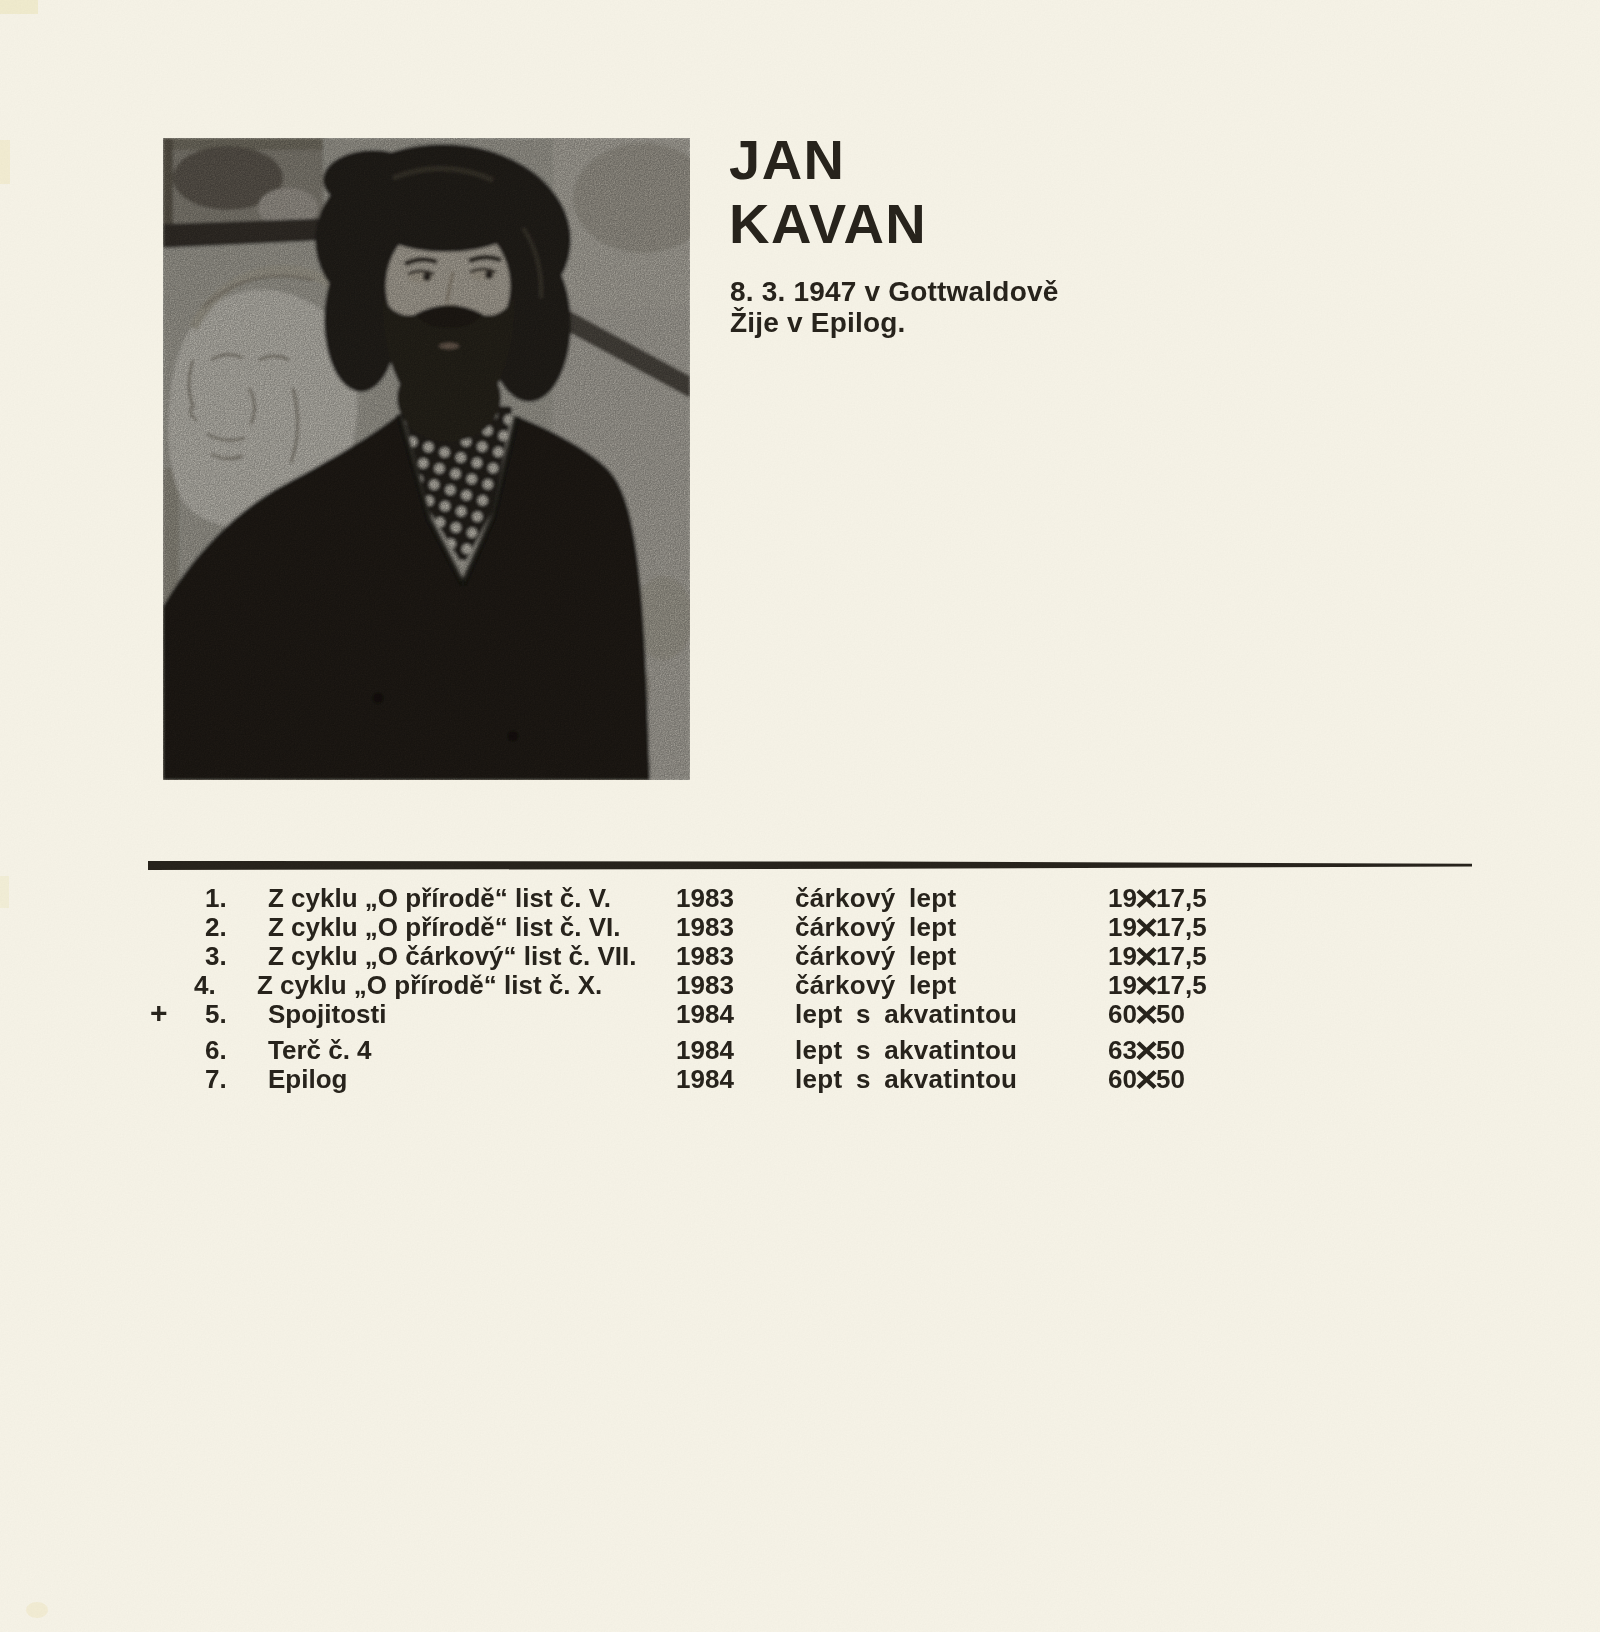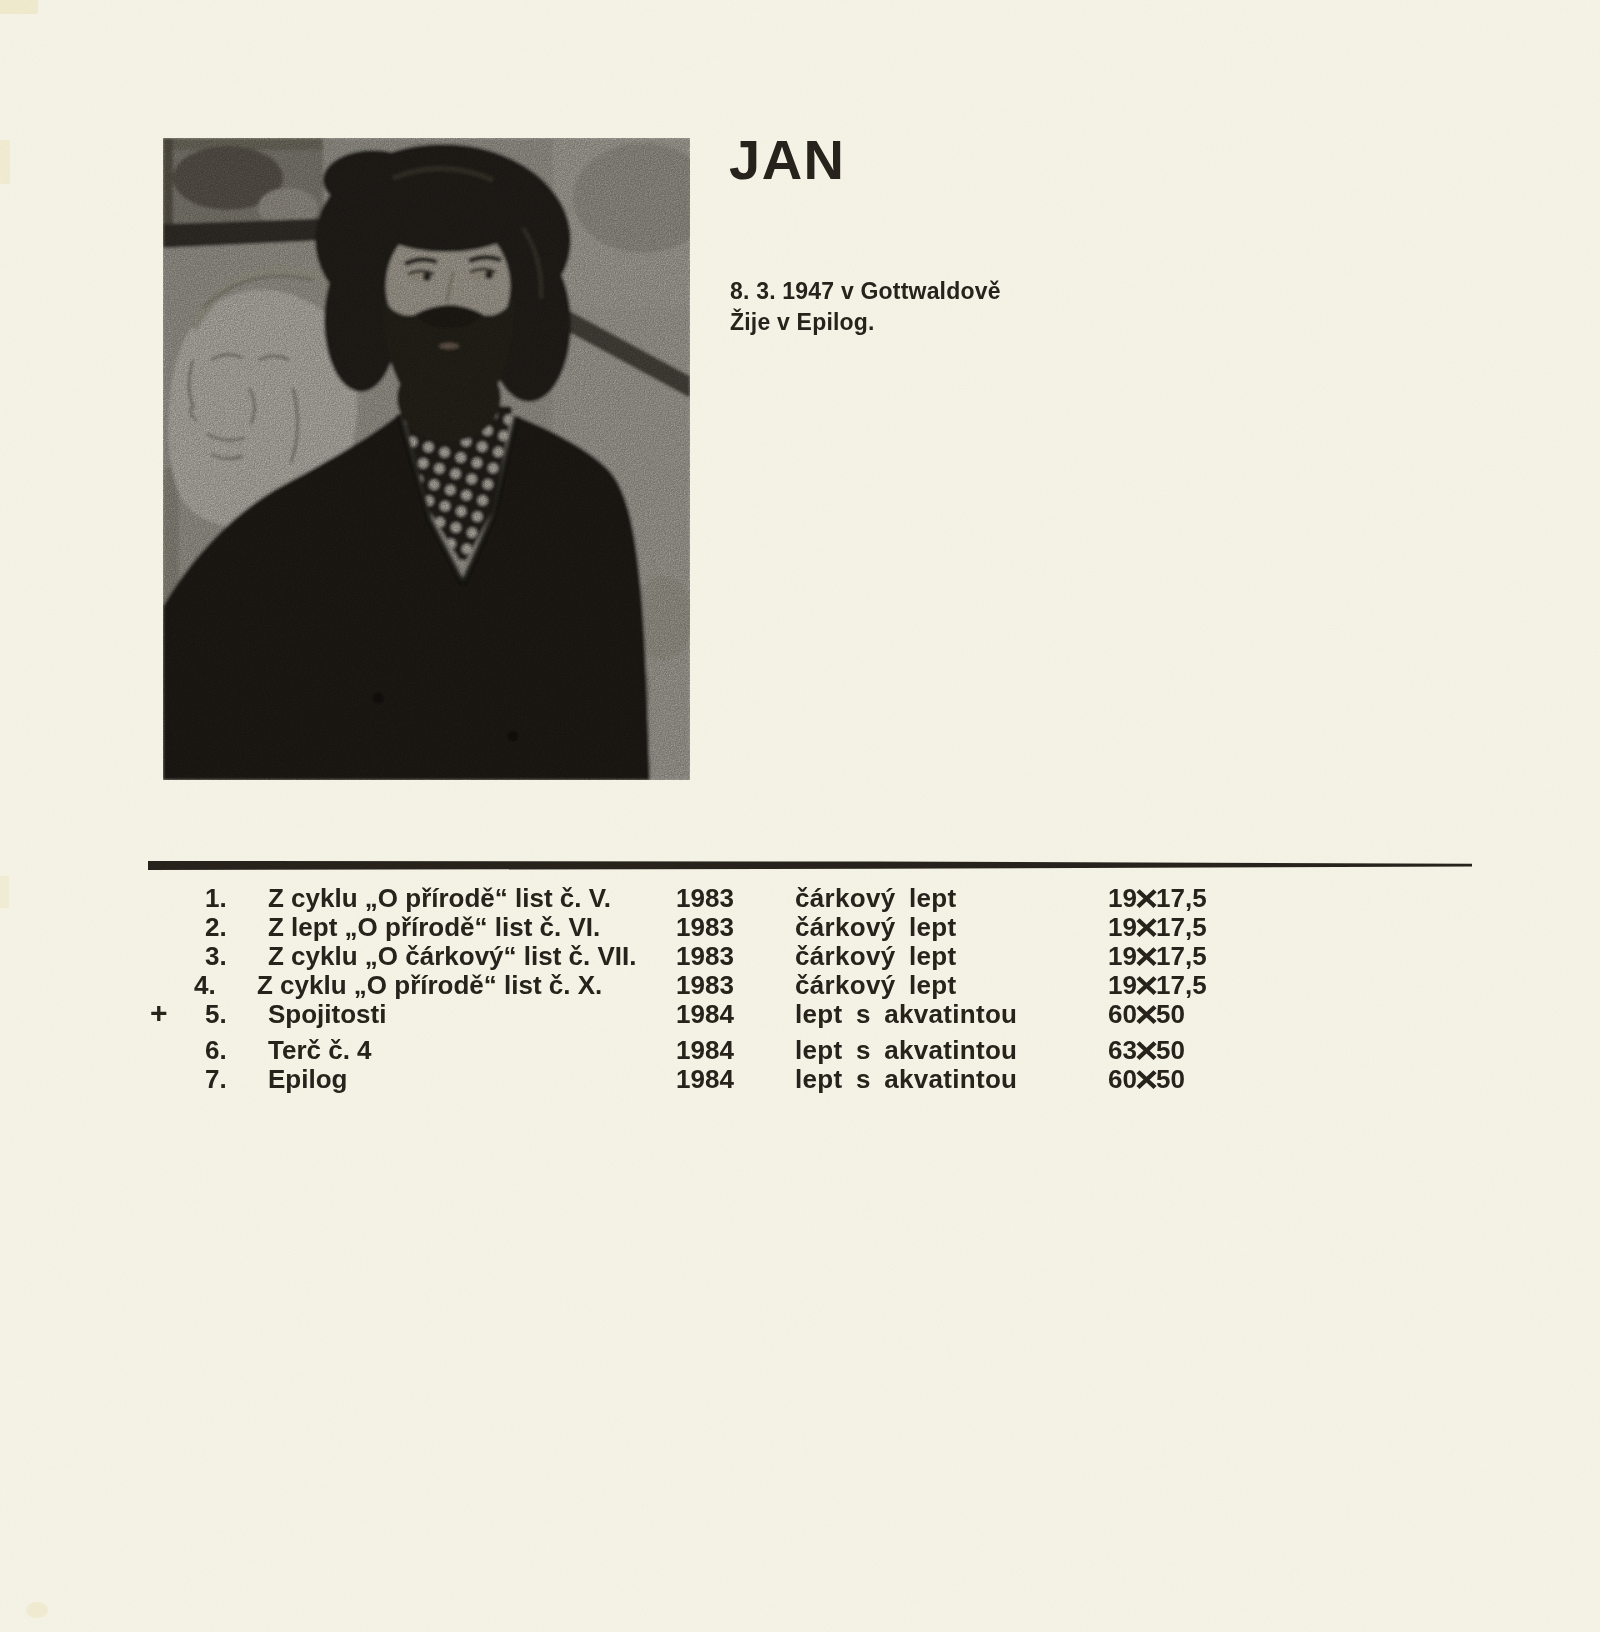--- a/index.html
+++ b/index.html
@@ -17,21 +17,21 @@
 
   .photo{position:absolute;left:163px;top:138px;width:527px;height:642px;}
   .photo svg{display:block;width:100%;height:100%;}
 
   .title{
     position:absolute;left:729px;top:128px;
     font-size:56px;font-weight:700;letter-spacing:1.5px;line-height:64px;
   }
   .bio{
     position:absolute;left:730px;top:276px;
-    font-size:23px;font-weight:700;line-height:31px;letter-spacing:.2px;
+    font-size:28px;font-weight:700;line-height:31px;letter-spacing:.2px;
     white-space:nowrap;
   }
   .rule{
     position:absolute;left:148px;top:861px;width:1324px;height:9px;background:#242019;
     clip-path:polygon(0 0,55% 6%,100% 30%,100% 60%,55% 86%,0 100%);
   }
   .catalog{
     position:absolute;left:148px;top:884px;
     font-size:26px;font-weight:700;
   }
@@ -145,20 +145,21 @@
 
         <rect x="0" y="0" width="527" height="642" fill="#6b6150" opacity="0.05"></rect>
       </g>
 
       <rect x="0" y="0" width="527" height="642" filter="url(#grain)" opacity="0.42"></rect>
     </svg>
   </div>
 
   <div class="title">
     <div>JAN</div>
+    <div>KAVAN</div>
   </div>
 
   <div class="bio">
     <div>8. 3. 1947 v Gottwaldově</div>
     <div>Žije v Epilog.</div>
   </div>
 
   <div class="rule"></div>
 
   <div class="catalog">
@@ -168,21 +169,21 @@
       <span class="c-num">1.</span>
       <span class="c-title">Z cyklu „O přírodě“ list č. V.</span>
       <span class="c-year">1983</span>
       <span class="c-tech">čárkový lept</span>
       <span class="c-dim"><span>19</span><span class="x">×</span><span>17,5</span></span>
     </div>
 
     <div class="row">
       <span class="c-marker"></span>
       <span class="c-num">2.</span>
-      <span class="c-title">Z lept „O přírodě“ list č. VI.</span>
+      <span class="c-title">Z cyklu „O přírodě“ list č. VI.</span>
       <span class="c-year">1983</span>
       <span class="c-tech">čárkový lept</span>
       <span class="c-dim"><span>19</span><span class="x">×</span><span>17,5</span></span>
     </div>
 
     <div class="row">
       <span class="c-marker"></span>
       <span class="c-num">3.</span>
       <span class="c-title">Z cyklu „O čárkový“ list č. VII.</span>
       <span class="c-year">1983</span>

